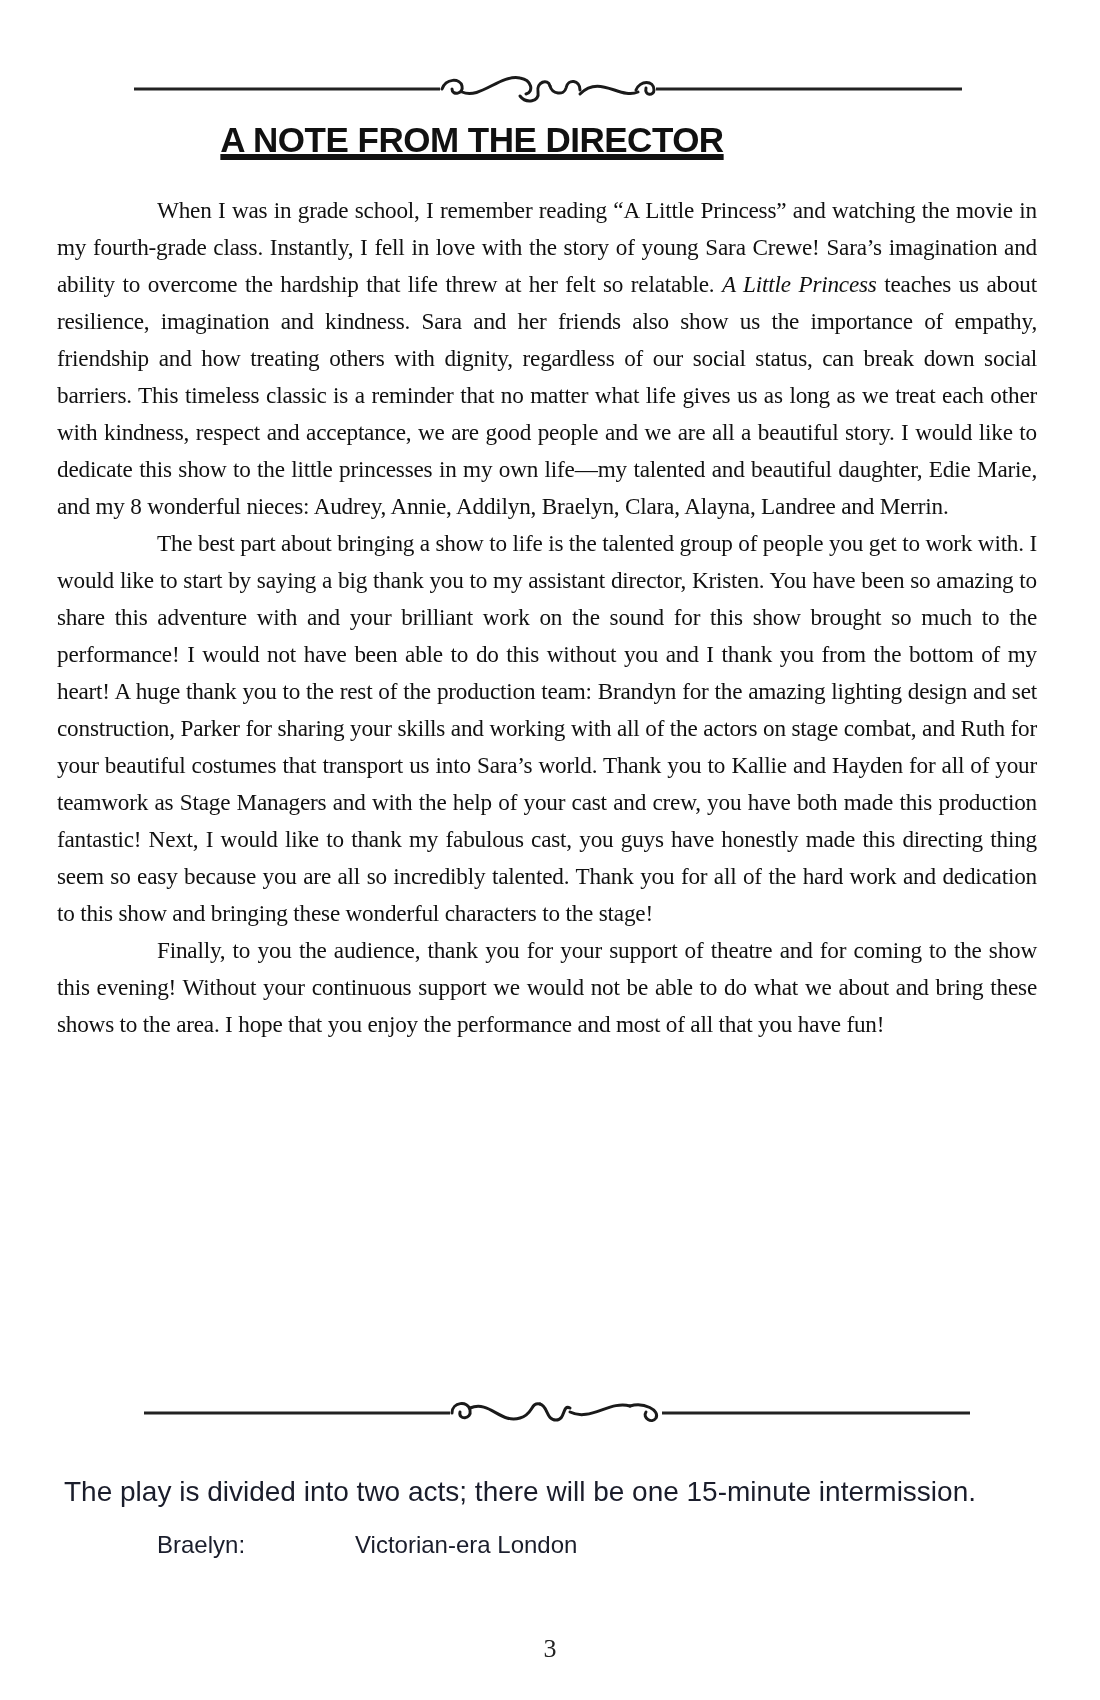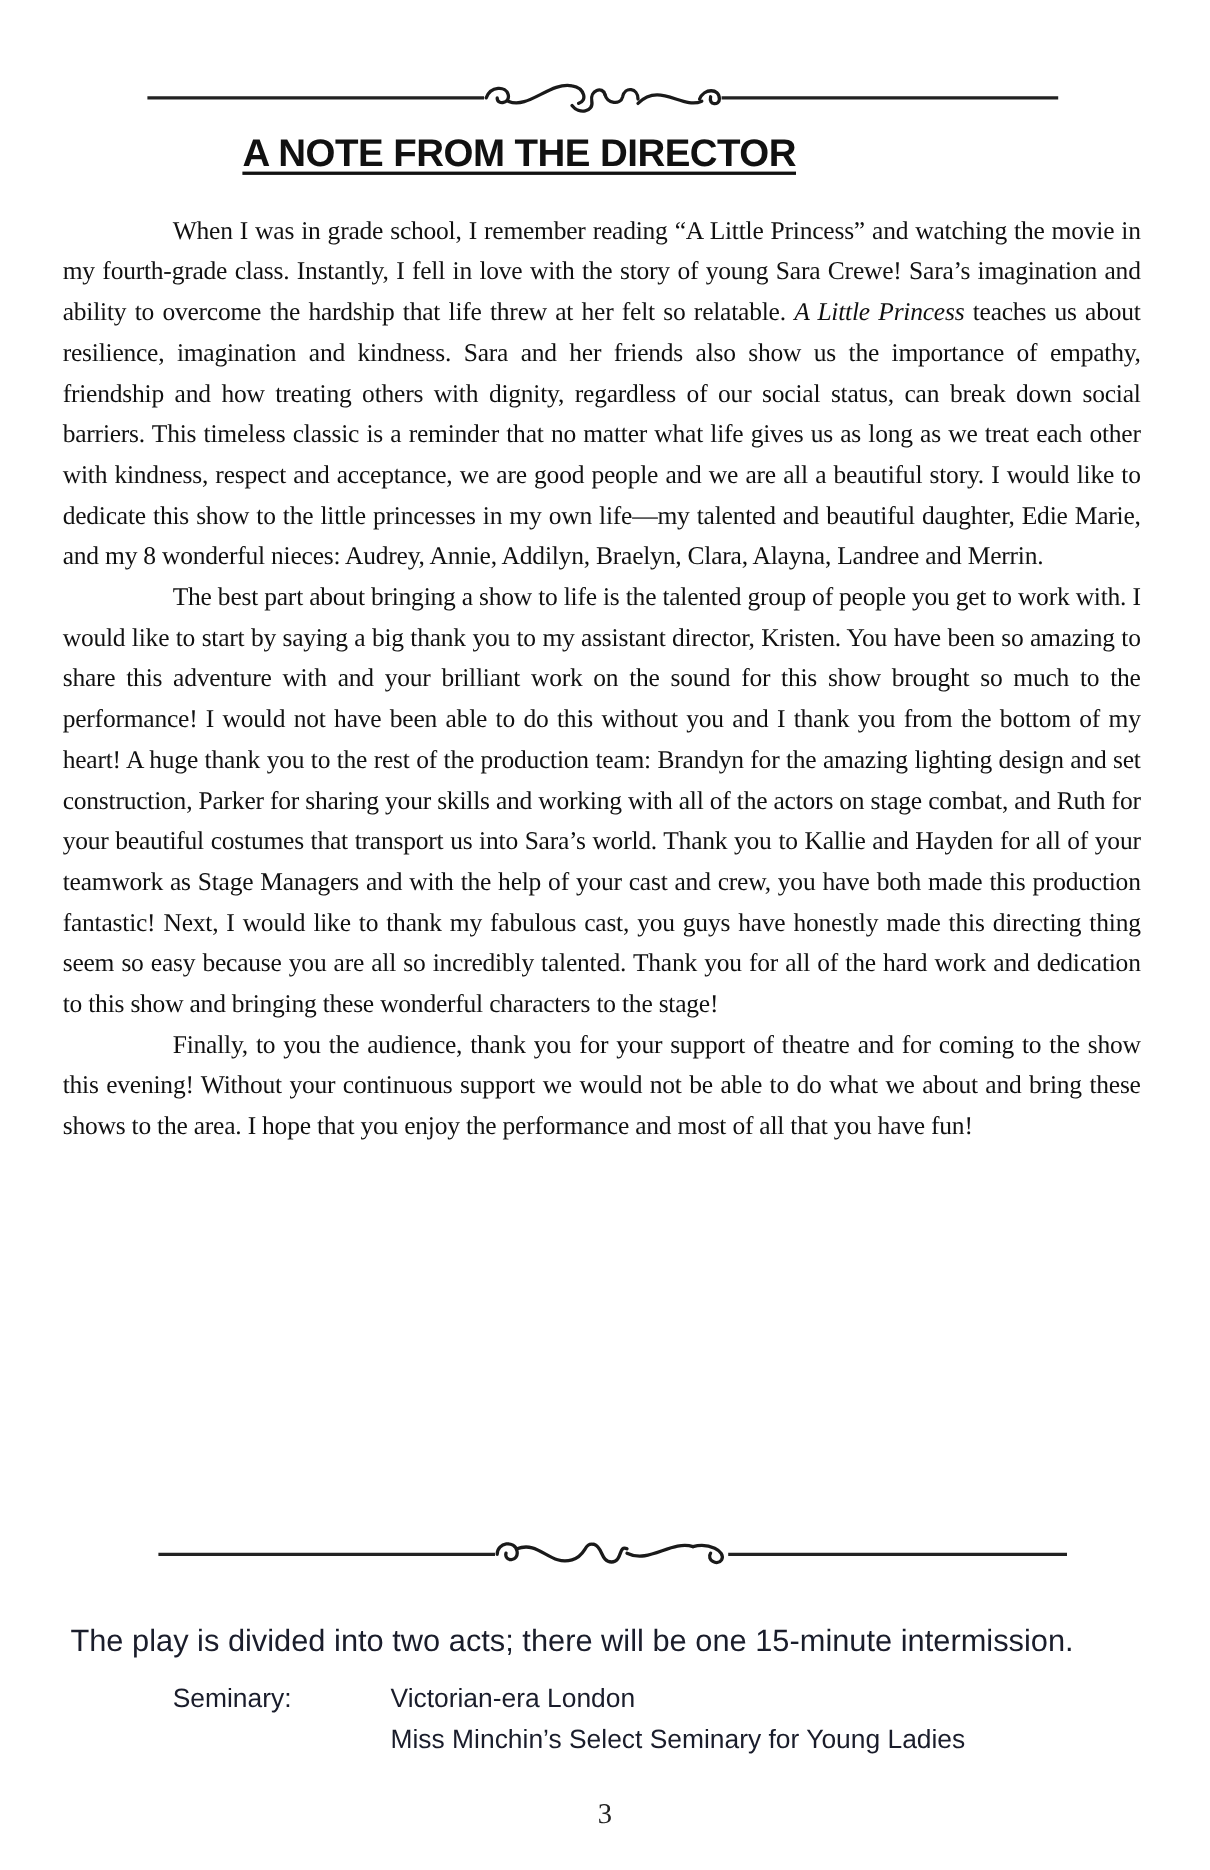--- a/index.html
+++ b/index.html
@@ -6,21 +6,21 @@
   body { width: 1100px; height: 1700px; position: relative; overflow: hidden; color: #111111; }
   .page { position: absolute; left: 0; top: 0; width: 1100px; height: 1700px; }
 
   .flourish { position: absolute; left: 0; width: 1100px; height: 50px; }
   .flourish-top { top: 64px; }
   .flourish-bottom { top: 1388px; }
 
   .title {
     position: absolute; left: 0; top: 120px; width: 944px;
     text-align: center; font-family: "Liberation Sans", sans-serif;
-    font-weight: bold; font-size: 35px; letter-spacing: -0.5px;
+    font-weight: bold; font-size: 35px; letter-spacing: -0.5px; text-decoration: underline;
   }
   .title span { text-decoration: underline; text-decoration-thickness: 3px; text-underline-offset: 5px; }
 
   .body-text {
     position: absolute; left: 57px; top: 192px; width: 980px;
     font-family: Liberation Serif, serif; font-size: 23.2px;
     line-height: 37px; text-align: justify; letter-spacing: -0.2px;
   }
   .body-text p { margin: 0; text-indent: 100px; }
   .body-text em { font-style: italic; }
@@ -79,22 +79,21 @@
       <path d="M470 20 C490 12, 500 36, 520 30 C534 26, 530 14, 540 16"></path>
       <path d="M540 16 C548 18, 546 32, 556 32 C566 32, 562 16, 570 20"></path>
       <path d="M570 24 C590 34, 610 12, 630 18"></path>
       <path d="M630 18 C644 14, 660 22, 656 30 C652 36, 642 30, 646 24"></path>
     </g>
   </svg>
 
   <div class="note">The play is divided into two acts; there will be one 15-minute intermission.</div>
 
   <div class="setting">
-    <div class="setting-label">Seminary:</div>
+    <div class="setting-label">Braelyn:</div>
     <div class="setting-values">
       <div>Victorian-era London</div>
-      <div>Miss Minchin’s Select Seminary for Young Ladies</div>
     </div>
   </div>
 
   <div class="page-number">3</div>
 
 </div>
 
 </body></html>

